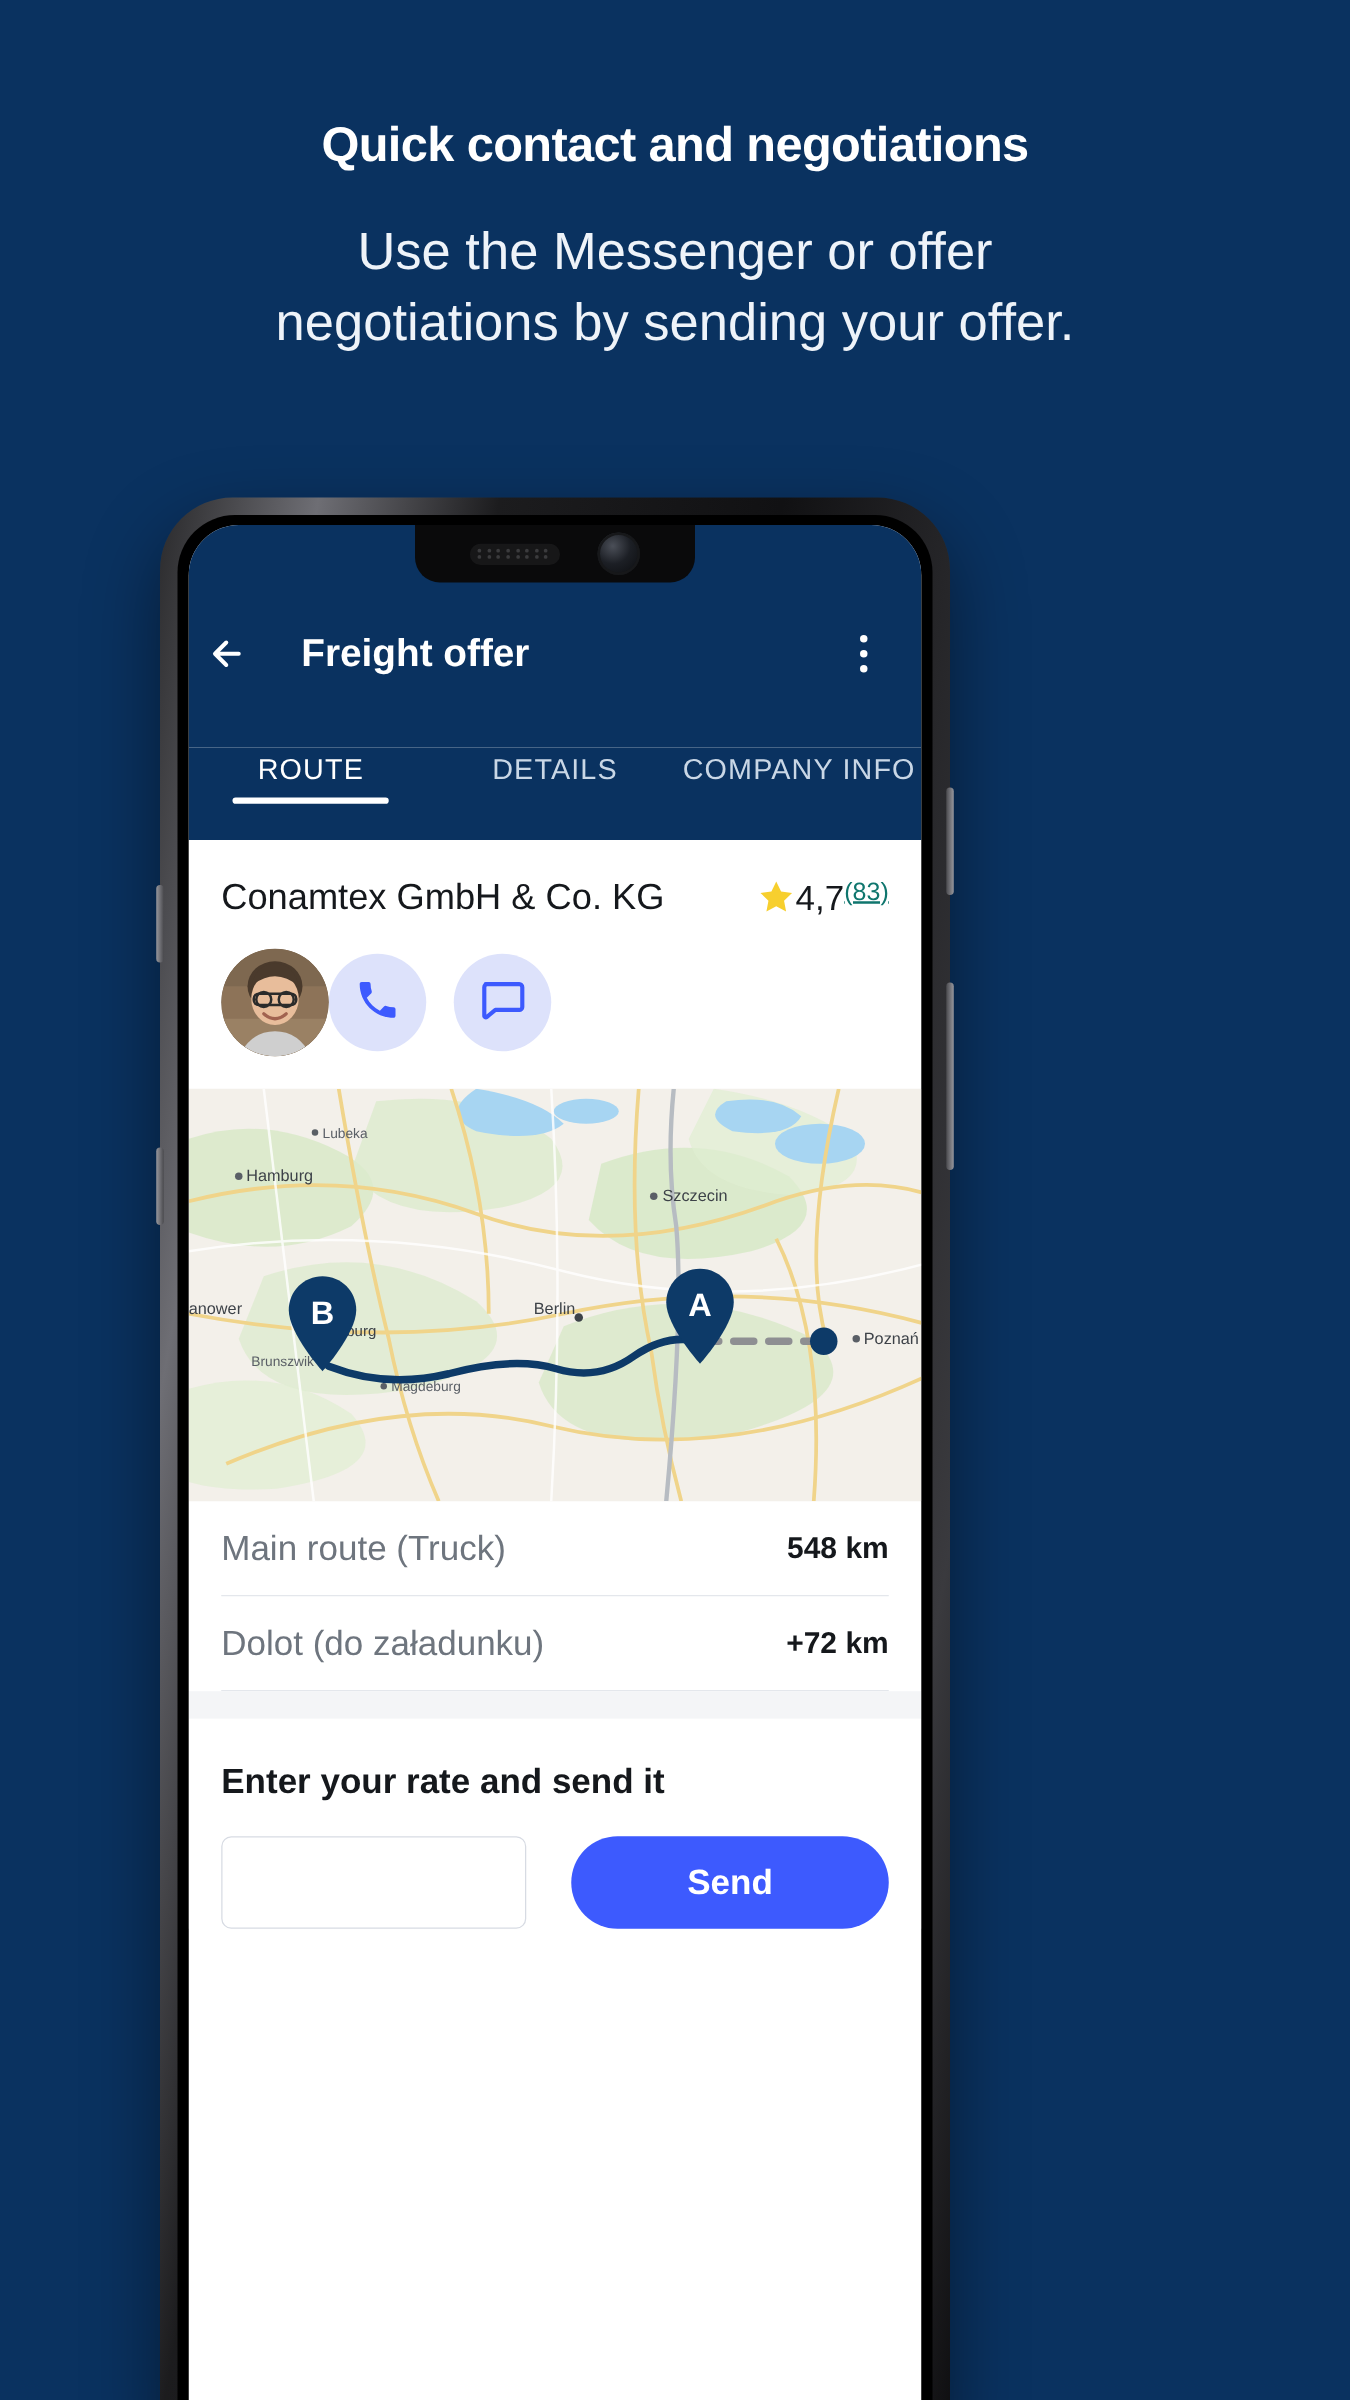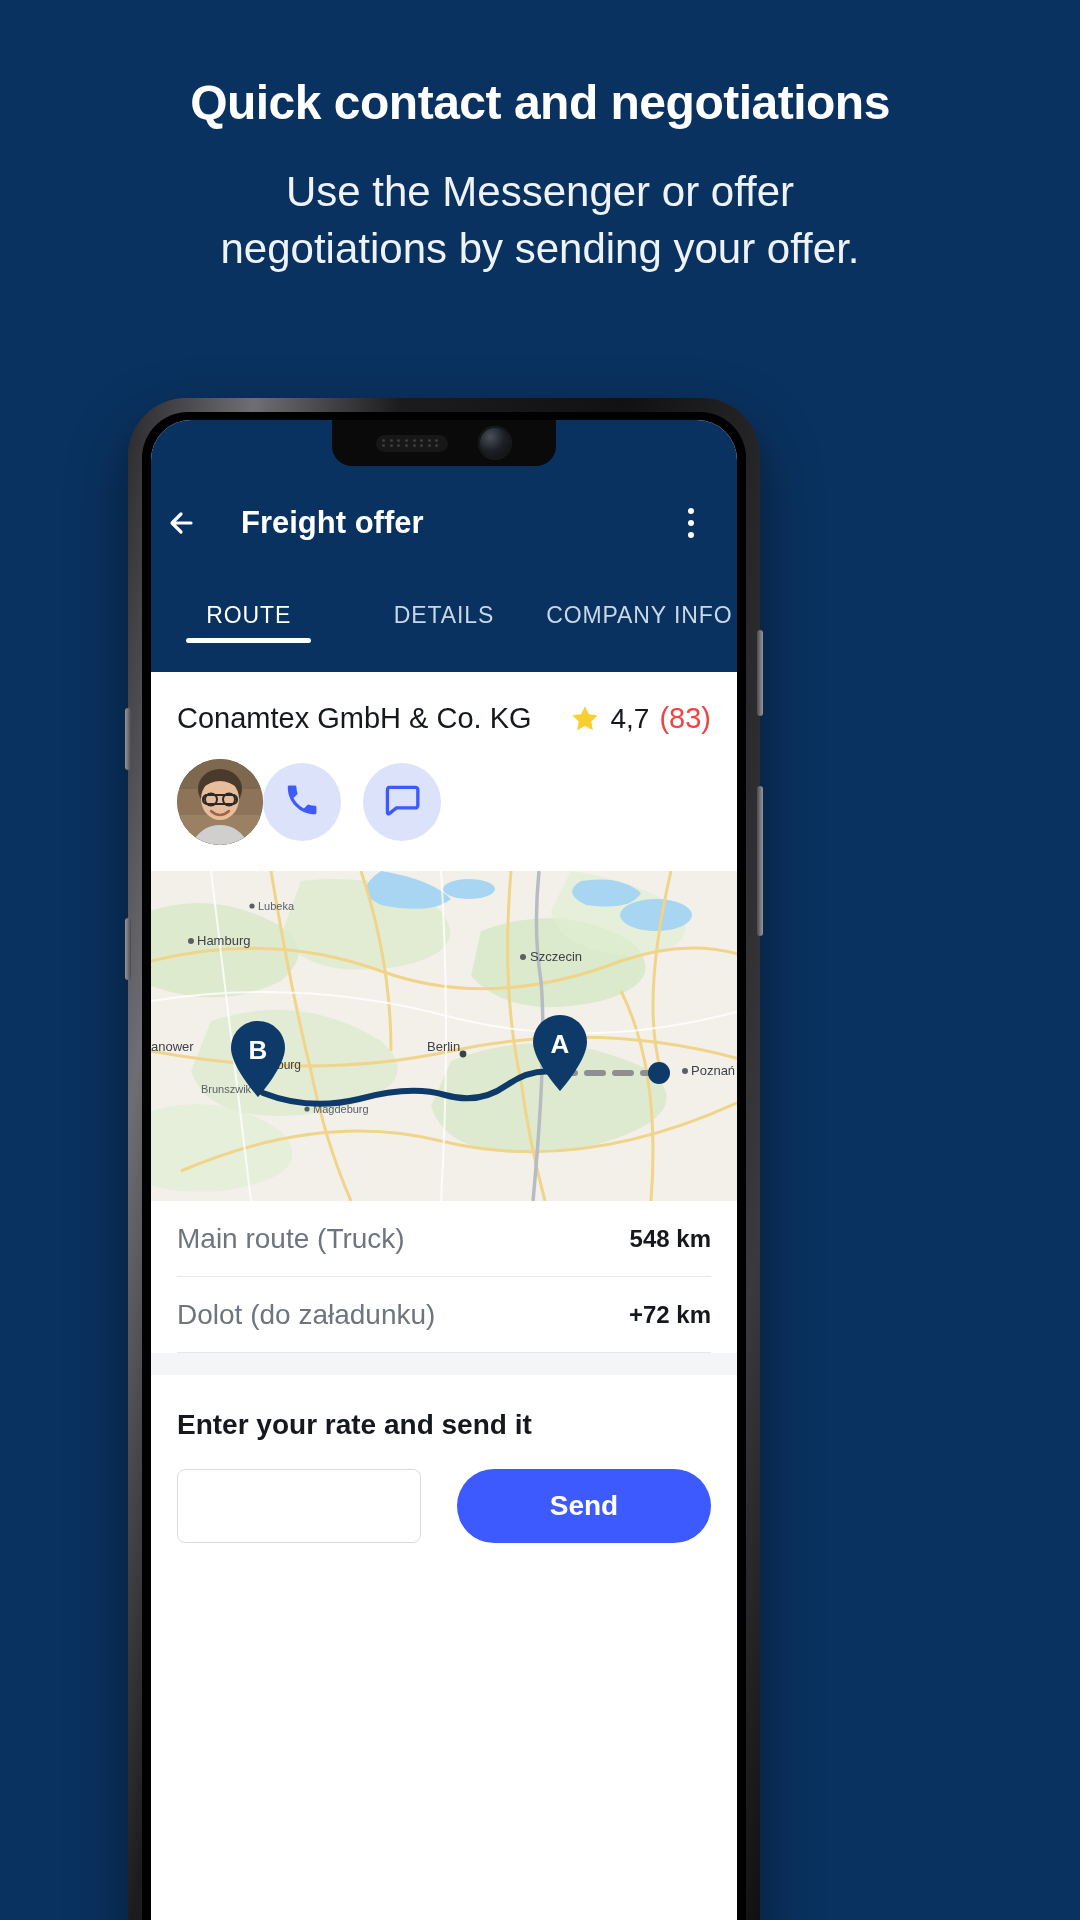--- a/index.html
+++ b/index.html
@@ -7,22 +7,22 @@
   body {
     background:#0a3260;
     font-family:"Liberation Sans", sans-serif;
     position:relative;
     overflow:hidden;
   }
 
   
   .promo { position:absolute; top:0; left:0; width:1080px; text-align:center; }
   .promo-title {
-    margin-top:75px;
-    font-size:48px;
+    margin-top:95px;
+    font-size:39px;
     font-weight:bold;
     color:#ffffff;
     letter-spacing:-0.5px;
   }
   .promo-sub {
     margin-top:34px;
     font-size:42px;
     font-weight:300;
     color:#eef3f9;
     line-height:1.35;
@@ -121,24 +121,24 @@
     height:5px; background:#ffffff; border-radius:3px;
   }
 
   
   .card { background:#fff; padding:0 26px; }
   .company-row {
     display:flex; align-items:center; justify-content:space-between;
     padding:30px 0 6px 0;
   }
   .company-name { font-size:29px; color:#15181c; }
-  .rating { display:flex; align-items:center; gap:10px; }
+  .rating { display:flex; align-items:flex-start; gap:0; }
   .star { width:30px; height:30px; display:block; }
   .rating-val { font-size:28px; color:#15181c; }
-  .rating-count { font-size:29px; color:#ef4444; }
+  .rating-count { font-size:20px; color:#0f766e;text-decoration:underline; }
 
   .person-row { display:flex; align-items:center; padding:18px 0 26px 0; }
   .avatar {
     width:86px; height:86px; border-radius:50%;
     flex:0 0 auto; overflow:hidden;
     background:#7d6a55;
     position:relative;
   }
   .avatar svg { display:block; }
   .person-info { margin-left:26px; flex:1 1 auto; }

